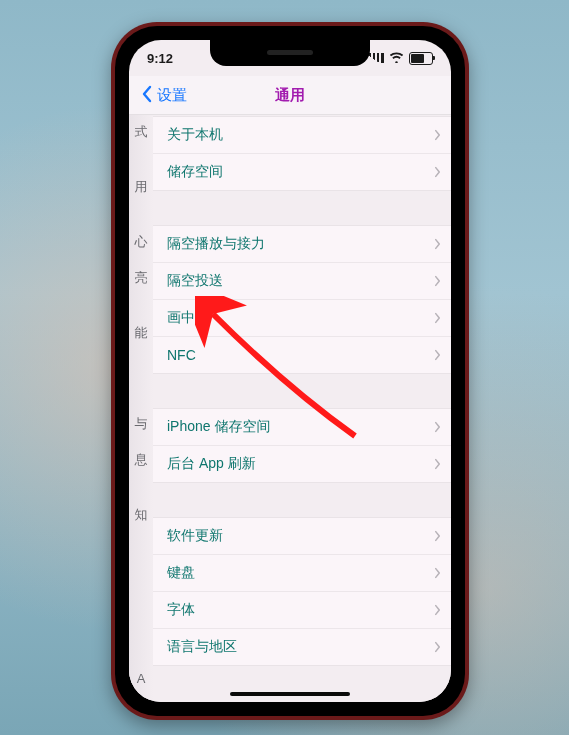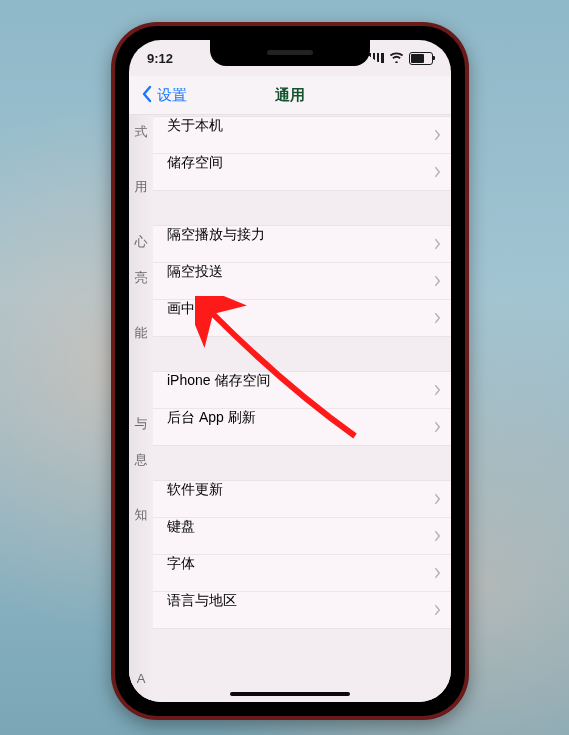--- a/index.html
+++ b/index.html
@@ -27,32 +27,32 @@
      -webkit-mask:linear-gradient(to top right,transparent 0 35%,#000 36% 100%);mask:linear-gradient(to top right,transparent 0 35%,#000 36% 100%);}
   .wifi svg{width:15px;height:11px;}
   .battery{width:22px;height:11px;border:1px solid #1b1b1b;border-radius:3px;position:relative;}
   .battery::after{content:"";position:absolute;right:-3px;top:3px;width:2px;height:4px;background:#1b1b1b;border-radius:0 1px 1px 0;}
   .battery .fill{position:absolute;left:1px;top:1px;bottom:1px;width:60%;background:#1b1b1b;border-radius:1px;}
   
   .nav{position:absolute;top:36px;left:0;right:0;height:38px;display:flex;align-items:center;justify-content:center;
        border-bottom:1px solid rgba(0,0,0,.08);background:rgba(249,243,247,.92);z-index:30;}
   .nav .back{position:absolute;left:6px;top:0;bottom:0;display:flex;align-items:center;gap:4px;color:#1877ff;font-size:15px;padding:0 6px;}
   .nav .back svg{width:12px;height:18px;}
-  .nav .title{font-size:15px;font-weight:600;color:#14532d;}
+  .nav .title{font-size:15px;font-weight:600;color:#a21caf;}
   
   .body{position:absolute;top:74px;left:0;right:0;bottom:0;overflow:hidden;background:#f3edf1;}
   .left-index{position:absolute;left:0;top:0;bottom:0;width:24px;display:flex;flex-direction:column;
               font-size:13px;color:#6a6a6f;z-index:5;background:linear-gradient(90deg,#e9e3e8,transparent);}
   .left-index span{flex:0 0 auto;height:36px;display:flex;align-items:center;justify-content:center;}
   
   .content{position:absolute;left:24px;right:0;top:0;bottom:0;}
   .group{background:#fbf5f9;border-top:1px solid rgba(0,0,0,.07);border-bottom:1px solid rgba(0,0,0,.07);margin-bottom:34px;}
   .group.first{margin-top:2px;}
-  .row{position:relative;height:36px;display:flex;padding:0 30px 0 14px;
-       font-size:14px;color:#000000;border-top:1px solid rgba(0,0,0,.06);}
+  .row{position:relative;height:36px;display:flex;align-items:center;padding:0 30px 0 14px;
+       font-size:14px;color:#0f766e;border-top:1px solid rgba(0,0,0,.06);}
   .row:first-child{border-top:none;}
   .row .chev{position:absolute;right:10px;top:50%;transform:translateY(-50%);}
   .row .chev svg{width:7px;height:11px;display:block;}
   
   .home-ind{position:absolute;bottom:6px;left:50%;transform:translateX(-50%);width:120px;height:4px;border-radius:3px;background:#0a0a0a;z-index:60;}
   
   .arrow{position:absolute;z-index:100;pointer-events:none;}
 </style>
 </head>
 <body>
@@ -147,20 +147,28 @@
                 </span>
               </div>
               <div class="row">
                 <span>画中画</span>
                 <span class="chev">
                   <svg viewBox="0 0 8 12">
                     <path fill="none" stroke="#b8b3b9" stroke-width="1.8" stroke-linecap="round" stroke-linejoin="round" d="M2 1l4 5-4 5"></path>
                   </svg>
                 </span>
               </div>
+              <div class="row">
+                <span>NFC</span>
+                <span class="chev">
+                  <svg viewBox="0 0 8 12">
+                    <path fill="none" stroke="#b8b3b9" stroke-width="1.8" stroke-linecap="round" stroke-linejoin="round" d="M2 1l4 5-4 5"></path>
+                  </svg>
+                </span>
+              </div>
             </div>
             <div class="group">
               <div class="row">
                 <span>iPhone 储存空间</span>
                 <span class="chev">
                   <svg viewBox="0 0 8 12">
                     <path fill="none" stroke="#b8b3b9" stroke-width="1.8" stroke-linecap="round" stroke-linejoin="round" d="M2 1l4 5-4 5"></path>
                   </svg>
                 </span>
               </div>

